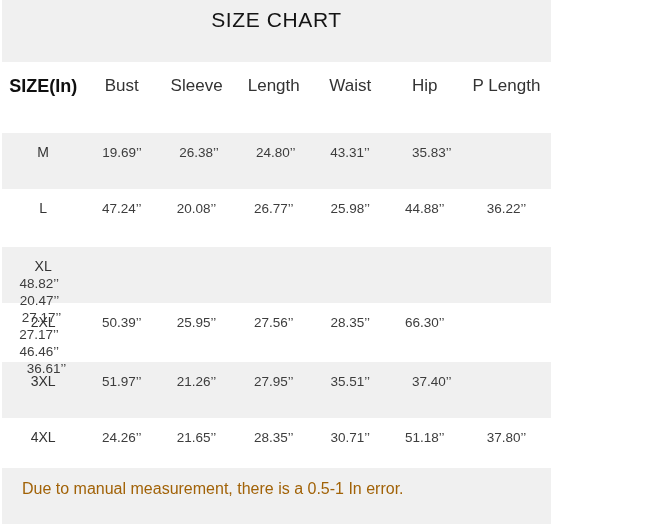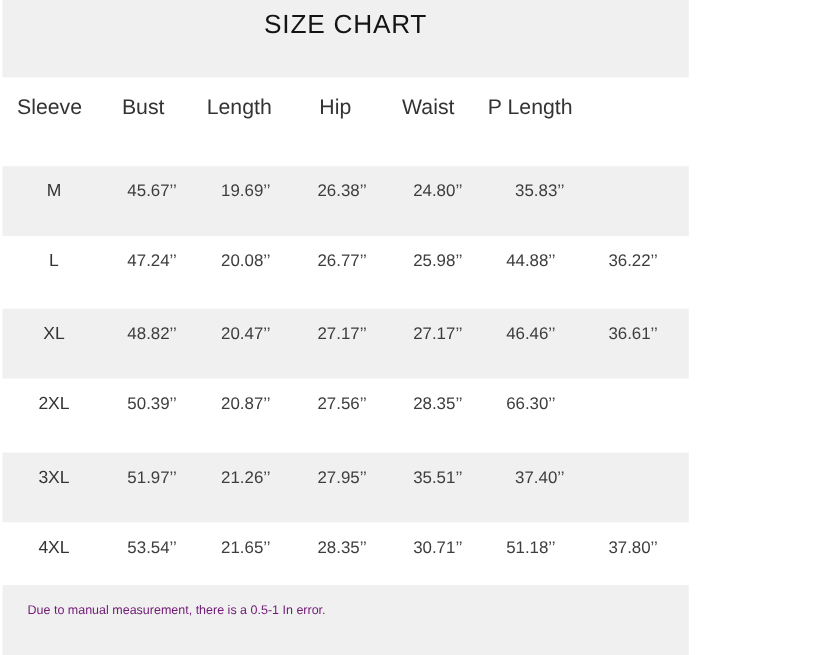--- a/index.html
+++ b/index.html
@@ -54,21 +54,21 @@
   .data-row {
     padding-top: 11px;
     font-size: 13.5px;
     line-height: 17px;
     color: #3d3d3d;
   }
   .data-row .c0 { font-size: 14px; color: #333333; }
 
   .r0 { height: 56px; }
   .r1 { height: 58px; }
-  .r2 { height: 56px; }
+  .r2 { height: 56px; flex-direction: column; }
   .r3 { height: 59px; }
   .r4 { height: 56px; }
   .r5 { height: 50px; }
 
   .cell {
     text-align: center;
     white-space: nowrap;
     box-sizing: border-box;
   }
   .c0 { width: 15.0%; }
@@ -76,49 +76,50 @@
   .c2 { width: 13.7%; }
   .c3 { width: 14.4%; }
   .c4 { width: 13.5%; }
   .c5 { width: 13.6%; }
   .c6 { width: 16.2%; }
 
   .note-band {
     height: 56px;
     padding-top: 12px;
     padding-left: 20px;
-    font-size: 10px;
+    font-size: 16px;
     line-height: 18px;
-    color: #701a75;
+    color: #a16207;
   }
 </style>
 </head>
 <body>
 
 <div id="chart-wrap">
 
   <div class="band gray title-band">
     <h1 class="title">SIZE CHART</h1>
   </div>
 
   <div class="band white trow header-row">
+    <div class="cell c0">SIZE(In)</div>
+    <div class="cell c1">Bust</div>
     <div class="cell c2">Sleeve</div>
-    <div class="cell c1">Bust</div>
     <div class="cell c3">Length</div>
+    <div class="cell c4">Waist</div>
     <div class="cell c5">Hip</div>
-    <div class="cell c4">Waist</div>
     <div class="cell c6">P Length</div>
   </div>
 
   <div class="band gray trow data-row r0">
     <div class="cell c0">M</div>
-    <div class="cell c1">45.67’’</div>
     <div class="cell c2">19.69’’</div>
     <div class="cell c3">26.38’’</div>
     <div class="cell c4">24.80’’</div>
+    <div class="cell c5">43.31’’</div>
     <div class="cell c6">35.83’’</div>
   </div>
 
   <div class="band white trow data-row r1">
     <div class="cell c0">L</div>
     <div class="cell c1">47.24’’</div>
     <div class="cell c2">20.08’’</div>
     <div class="cell c3">26.77’’</div>
     <div class="cell c4">25.98’’</div>
     <div class="cell c5">44.88’’</div>
@@ -131,38 +132,38 @@
     <div class="cell c2">20.47’’</div>
     <div class="cell c3">27.17’’</div>
     <div class="cell c4">27.17’’</div>
     <div class="cell c5">46.46’’</div>
     <div class="cell c6">36.61’’</div>
   </div>
 
   <div class="band white trow data-row r3">
     <div class="cell c0">2XL</div>
     <div class="cell c1">50.39’’</div>
-    <div class="cell c2">20.87’’</div>
+    <div class="cell c2">25.95’’</div>
     <div class="cell c3">27.56’’</div>
     <div class="cell c4">28.35’’</div>
     <div class="cell c5">66.30’’</div>
   </div>
 
   <div class="band gray trow data-row r4">
     <div class="cell c0">3XL</div>
     <div class="cell c1">51.97’’</div>
     <div class="cell c2">21.26’’</div>
     <div class="cell c3">27.95’’</div>
     <div class="cell c4">35.51’’</div>
     <div class="cell c6">37.40’’</div>
   </div>
 
   <div class="band white trow data-row r5">
     <div class="cell c0">4XL</div>
-    <div class="cell c1">53.54’’</div>
+    <div class="cell c1">24.26’’</div>
     <div class="cell c2">21.65’’</div>
     <div class="cell c3">28.35’’</div>
     <div class="cell c4">30.71’’</div>
     <div class="cell c5">51.18’’</div>
     <div class="cell c6">37.80’’</div>
   </div>
 
   <div class="band gray note-band">
     <span>Due to manual measurement, there is a 0.5-1 In error.</span>
   </div>

